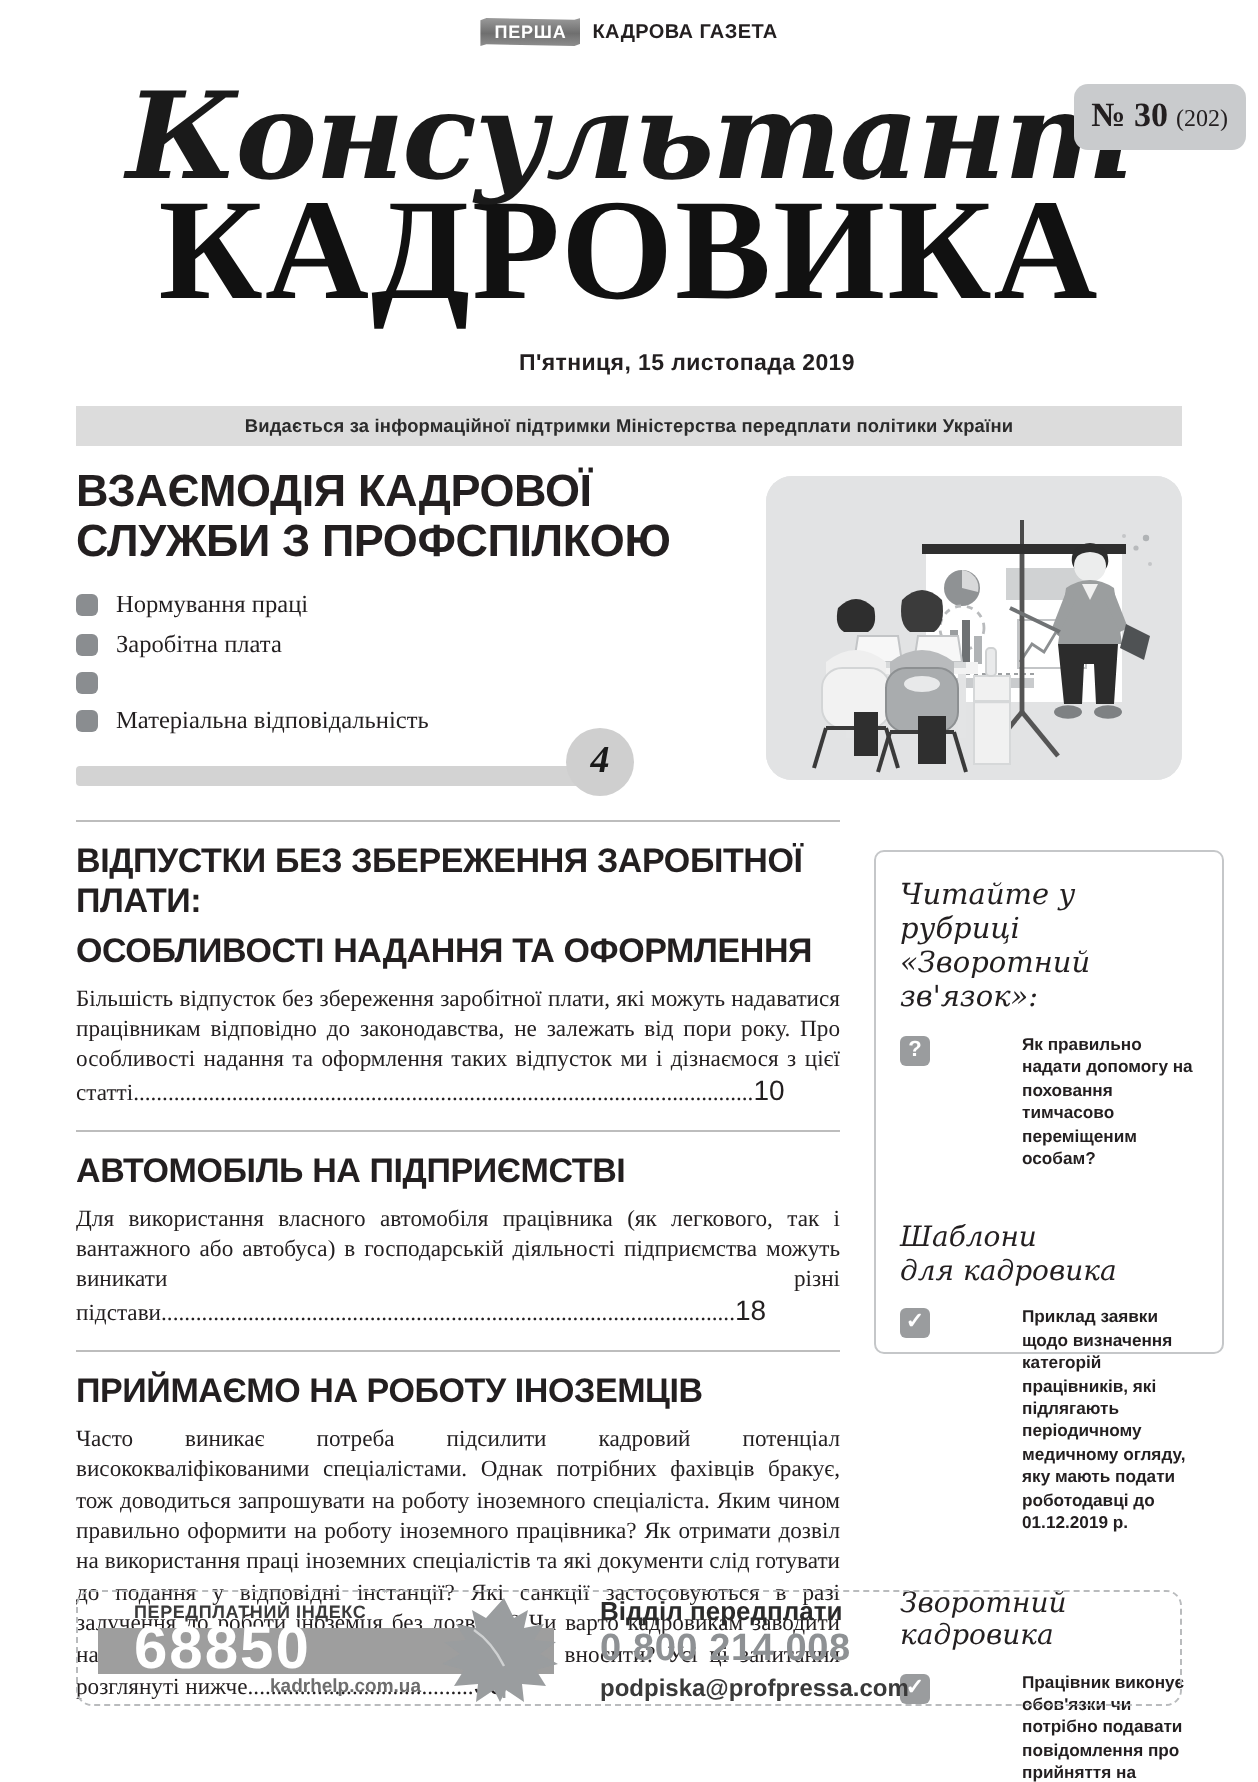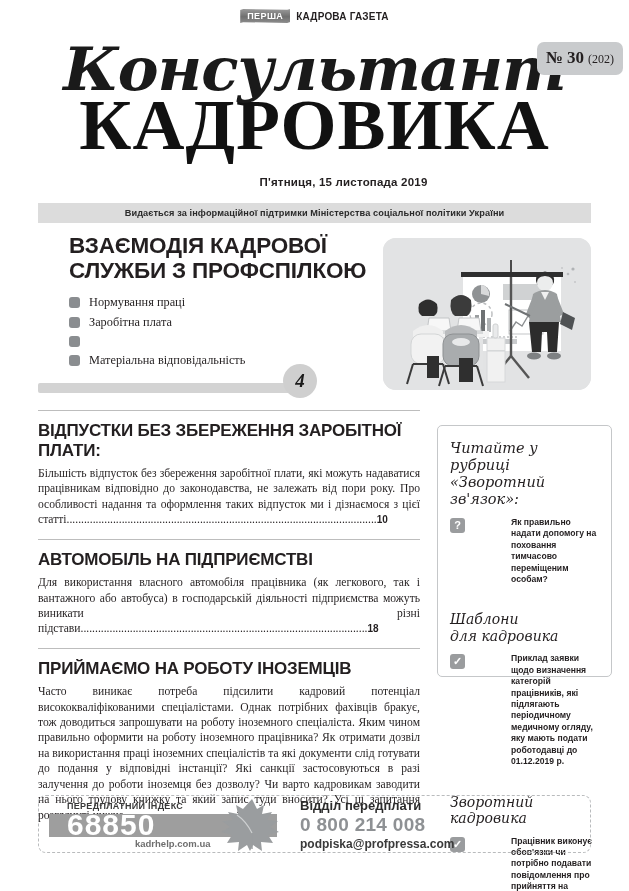--- a/index.html
+++ b/index.html
@@ -61,21 +61,21 @@
 
   
   .minband{
     position:absolute;top:203px;left:38px;width:553px;height:20px;
     background:#dcdcdc;
     display:flex;align-items:center;justify-content:center;
   }
   .minband span{font-size:9.2px;font-weight:bold;color:#2b2b2b;letter-spacing:.1px;}
 
   
-  .lead{position:absolute;top:233px;left:38px;width:553px;height:165px;margin-left:31px;}
+  .lead{position:absolute;top:233px;left:38px;width:553px;height:165px;}
   .lead-left{position:absolute;left:0;top:0;width:300px;}
   .lead-title{
     font-family:"Liberation Sans", sans-serif;
     font-weight:bold;font-size:22.5px;line-height:25px;
     letter-spacing:-.2px;color:#231f20;text-transform:uppercase;
   }
   .lead-list{margin-top:13px;}
   .lead-item{display:flex;align-items:center;gap:9px;margin-bottom:7px;}
   .bsq{
     width:11px;height:11px;border-radius:3px;background:#8a8d90;flex:none;
@@ -111,21 +111,21 @@
   .art-h{
     font-weight:bold;font-size:17px;line-height:19.5px;
     letter-spacing:-.2px;text-transform:uppercase;color:#231f20;
     margin-bottom:6px;
   }
   .art-p{
     font-family:"Liberation Serif", serif;
     font-size:11.6px;line-height:15.4px;color:#231f20;
     text-align:justify;
   }
-  .art-p .pg{font-family:"Liberation Sans",sans-serif;font-weight:bold;font-size:10px;}
+  .art-p .pg{font-family:"Liberation Sans",sans-serif;font-weight:normal;font-size:14px;}
   .art-block{margin-bottom:11px;}
   .art-sep{height:1px;background:#bdbdbd;margin:0 0 10px 0;}
 
   
   .sidebar{
     position:absolute;left:437px;top:425px;width:175px;height:252px;
     border:1px solid #c5c7c9;border-radius:5px;
     background:#fff;
     padding:14px 12px 10px 12px;
     box-sizing:border-box;
@@ -195,21 +195,21 @@
   </div>
 
   <div class="issue-box">
     <span class="issue-no">№ 30</span>
     <span class="issue-alt">(202)</span>
   </div>
 
   <div class="dateline">П'ятниця, 15 листопада 2019</div>
 
   <div class="minband">
-    <span>Видається за інформаційної підтримки Міністерства соціальної політики України</span>
+    <span>Видається за інформаційної підтримки Міністерства передплати політики України</span>
   </div>
 
   <div class="lead">
     <div class="lead-left">
       <div class="lead-title">ВЗАЄМОДІЯ КАДРОВОЇ</div>
       <div class="lead-title">СЛУЖБИ З ПРОФСПІЛКОЮ</div>
       <div class="lead-list">
         <div class="lead-item">
           <span class="bsq"></span>
           <span class="txt">Нормування праці</span>
@@ -307,20 +307,21 @@
       <rect x="104" y="112" width="18" height="1.6" fill="#d6d8d9"></rect>
       <rect x="110" y="86" width="5" height="14" rx="2" fill="#e9eaeb" stroke="#cfd1d2" stroke-width="1"></rect>
     </svg>
   </div>
 
   <div class="articles">
     <div class="hr-top"></div>
 
     <div class="art-block">
       <div class="art-h">ВІДПУСТКИ БЕЗ ЗБЕРЕЖЕННЯ ЗАРОБІТНОЇ ПЛАТИ:</div>
+      <div class="art-h">ОСОБЛИВОСТІ НАДАННЯ ТА ОФОРМЛЕННЯ</div>
       <div class="art-p"><span>Більшість відпусток без збереження заробітної плати, які можуть надаватися працівникам відповідно до законодавства, не залежать від пори року. Про особливості надання та оформлення таких відпусток ми і дізнаємося з цієї статті</span><span>...........................................................................................................</span><span class="pg">10</span></div>
     </div>
 
     <div class="art-sep"></div>
 
     <div class="art-block">
       <div class="art-h">АВТОМОБІЛЬ НА ПІДПРИЄМСТВІ</div>
       <div class="art-p"><span>Для використання власного автомобіля працівника (як легкового, так і вантажного або автобуса) в господарській діяльності підприємства можуть виникати різні підстави</span><span>...................................................................................................</span><span class="pg">18</span></div>
     </div>
 

